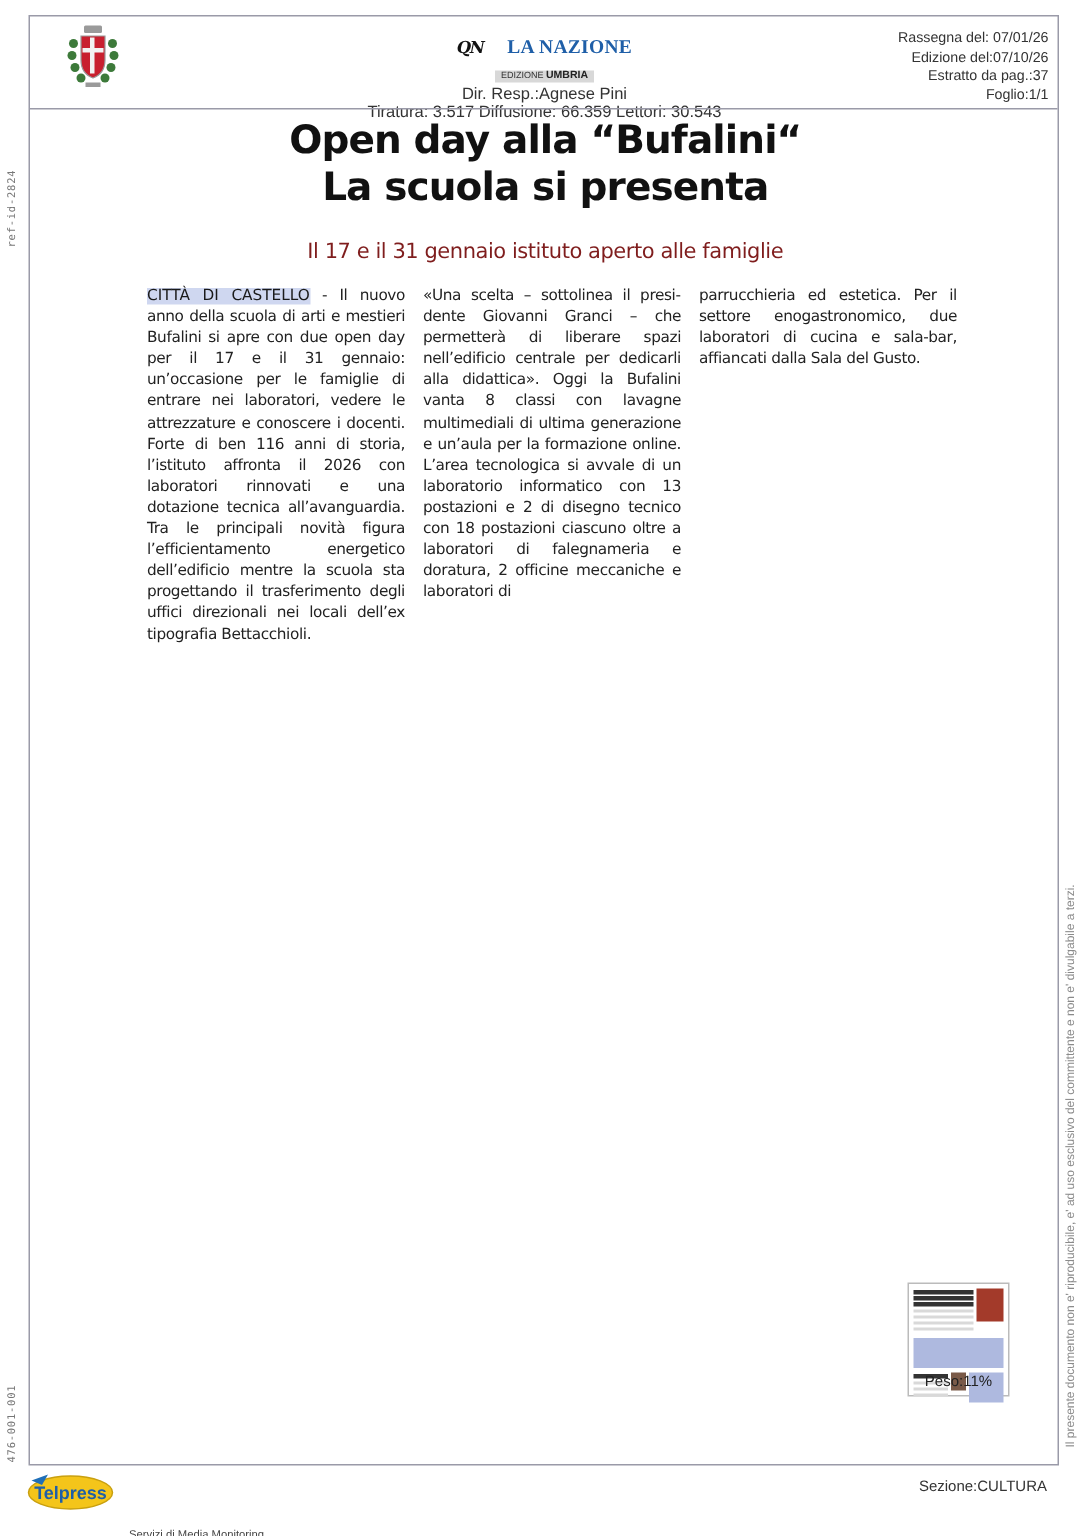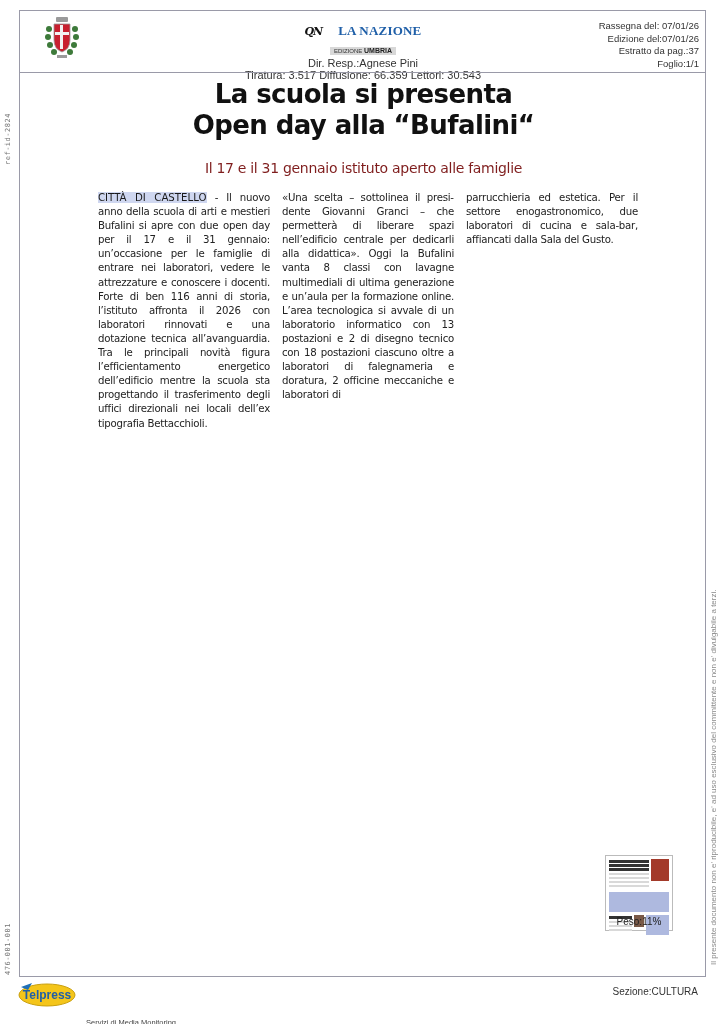--- a/index.html
+++ b/index.html
@@ -118,30 +118,30 @@
         <span>EDIZIONE</span>
         <span class="region">UMBRIA</span>
       </span>
     </div>
     <div class="mast-line">Dir. Resp.:Agnese Pini</div>
     <div class="mast-line">Tiratura: 3.517 Diffusione: 66.359 Lettori: 30.543</div>
   </div>
 
   <div class="meta">
     <div>Rassegna del: 07/01/26</div>
-    <div>Edizione del:07/01/26</div>
+    <div>Edizione del:07/10/26</div>
     <div>Estratto da pag.:37</div>
     <div>Foglio:1/1</div>
   </div>
 
   <div class="header-divider"></div>
 
   <div class="headline">
+    <div>Open day alla “Bufalini“</div>
     <div>La scuola si presenta</div>
-    <div>Open day alla “Bufalini“</div>
   </div>
   <div class="subheadline">Il 17 e il 31 gennaio istituto aperto alle famiglie</div>
 
   <div class="columns">
     <div class="col">
       <p><span class="kicker">CITTÀ DI CASTELLO</span><span> - Il nuovo anno della scuola di arti e me­stieri Bufalini si apre con due open day per il 17 e il 31 genna­io: un’occasione per le famiglie di entrare nei laboratori, vedere le attrezzature e conoscere i do­centi. Forte di ben 116 anni di storia, l’istituto affronta il 2026 con laboratori rinnovati e una dotazione tecnica all’avanguar­dia. Tra le principali novità figu­ra l’efficientamento energetico dell’edificio mentre la scuola sta progettando il trasferimento degli uffici direzionali nei locali dell’ex tipografia Bettacchioli.</span></p>
     </div>
     <div class="col">
       <p>«Una scelta – sottolinea il presi­dente Giovanni Granci – che permetterà di liberare spazi nell’edificio centrale per dedi­carli alla didattica». Oggi la Bufa­lini vanta 8 classi con lavagne multimediali di ultima genera­zione e un’aula per la formazio­ne online. L’area tecnologica si avvale di un laboratorio informa­tico con 13 postazioni e 2 di dise­gno tecnico con 18 postazioni ciascuno oltre a laboratori di fa­legnameria e doratura, 2 offici­ne meccaniche e laboratori di</p>
     </div>

